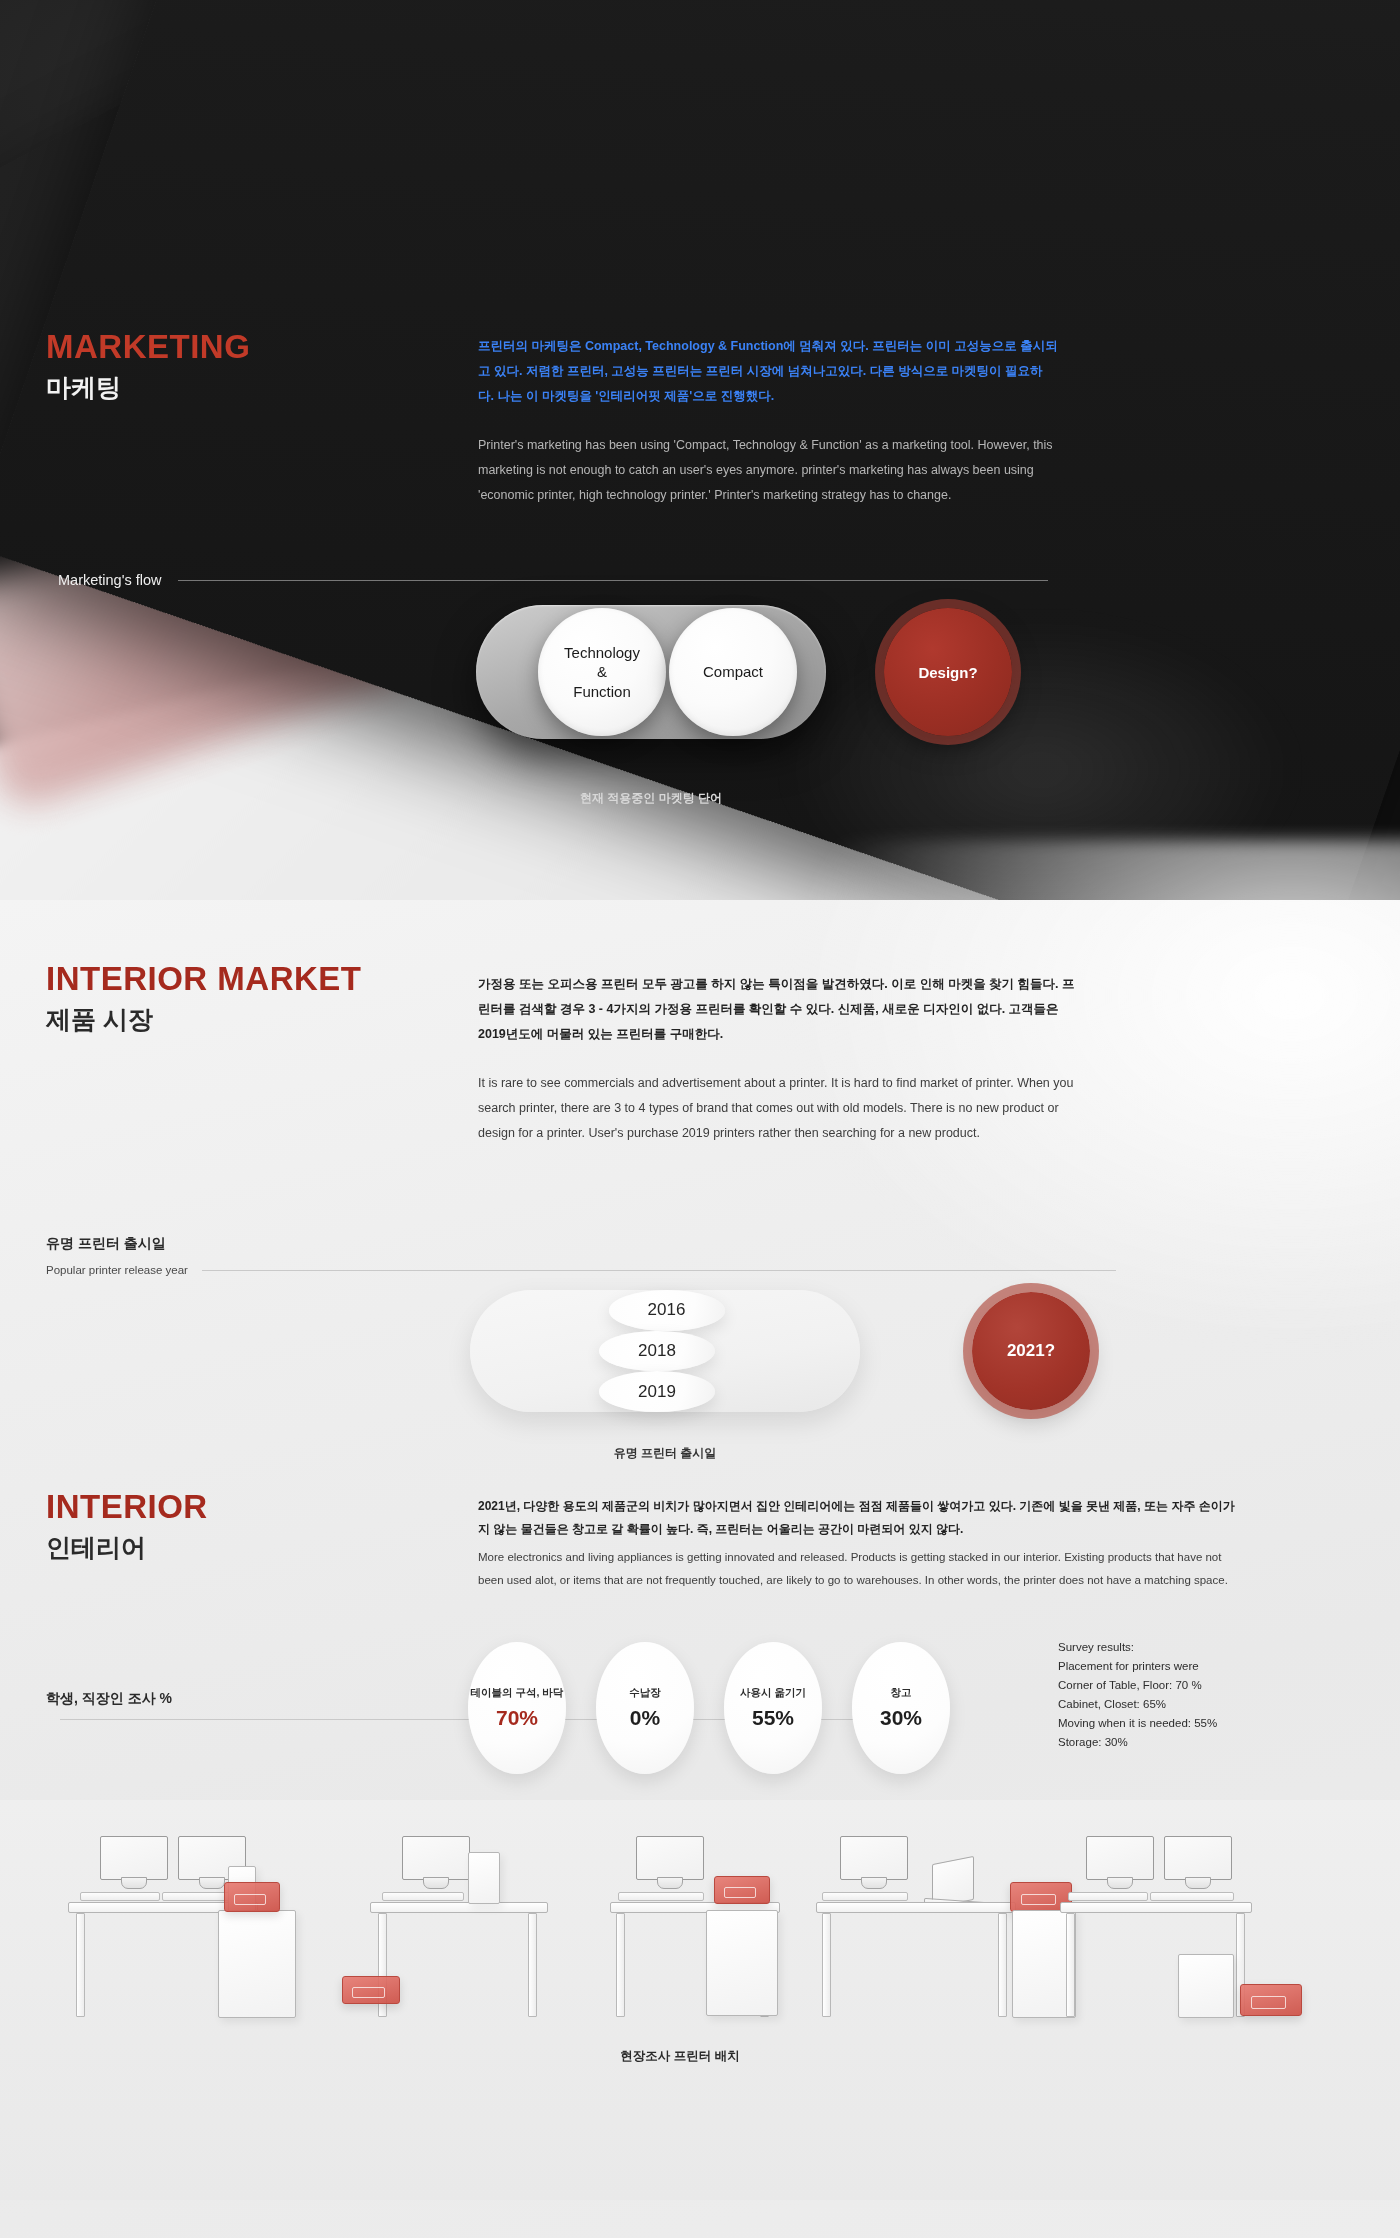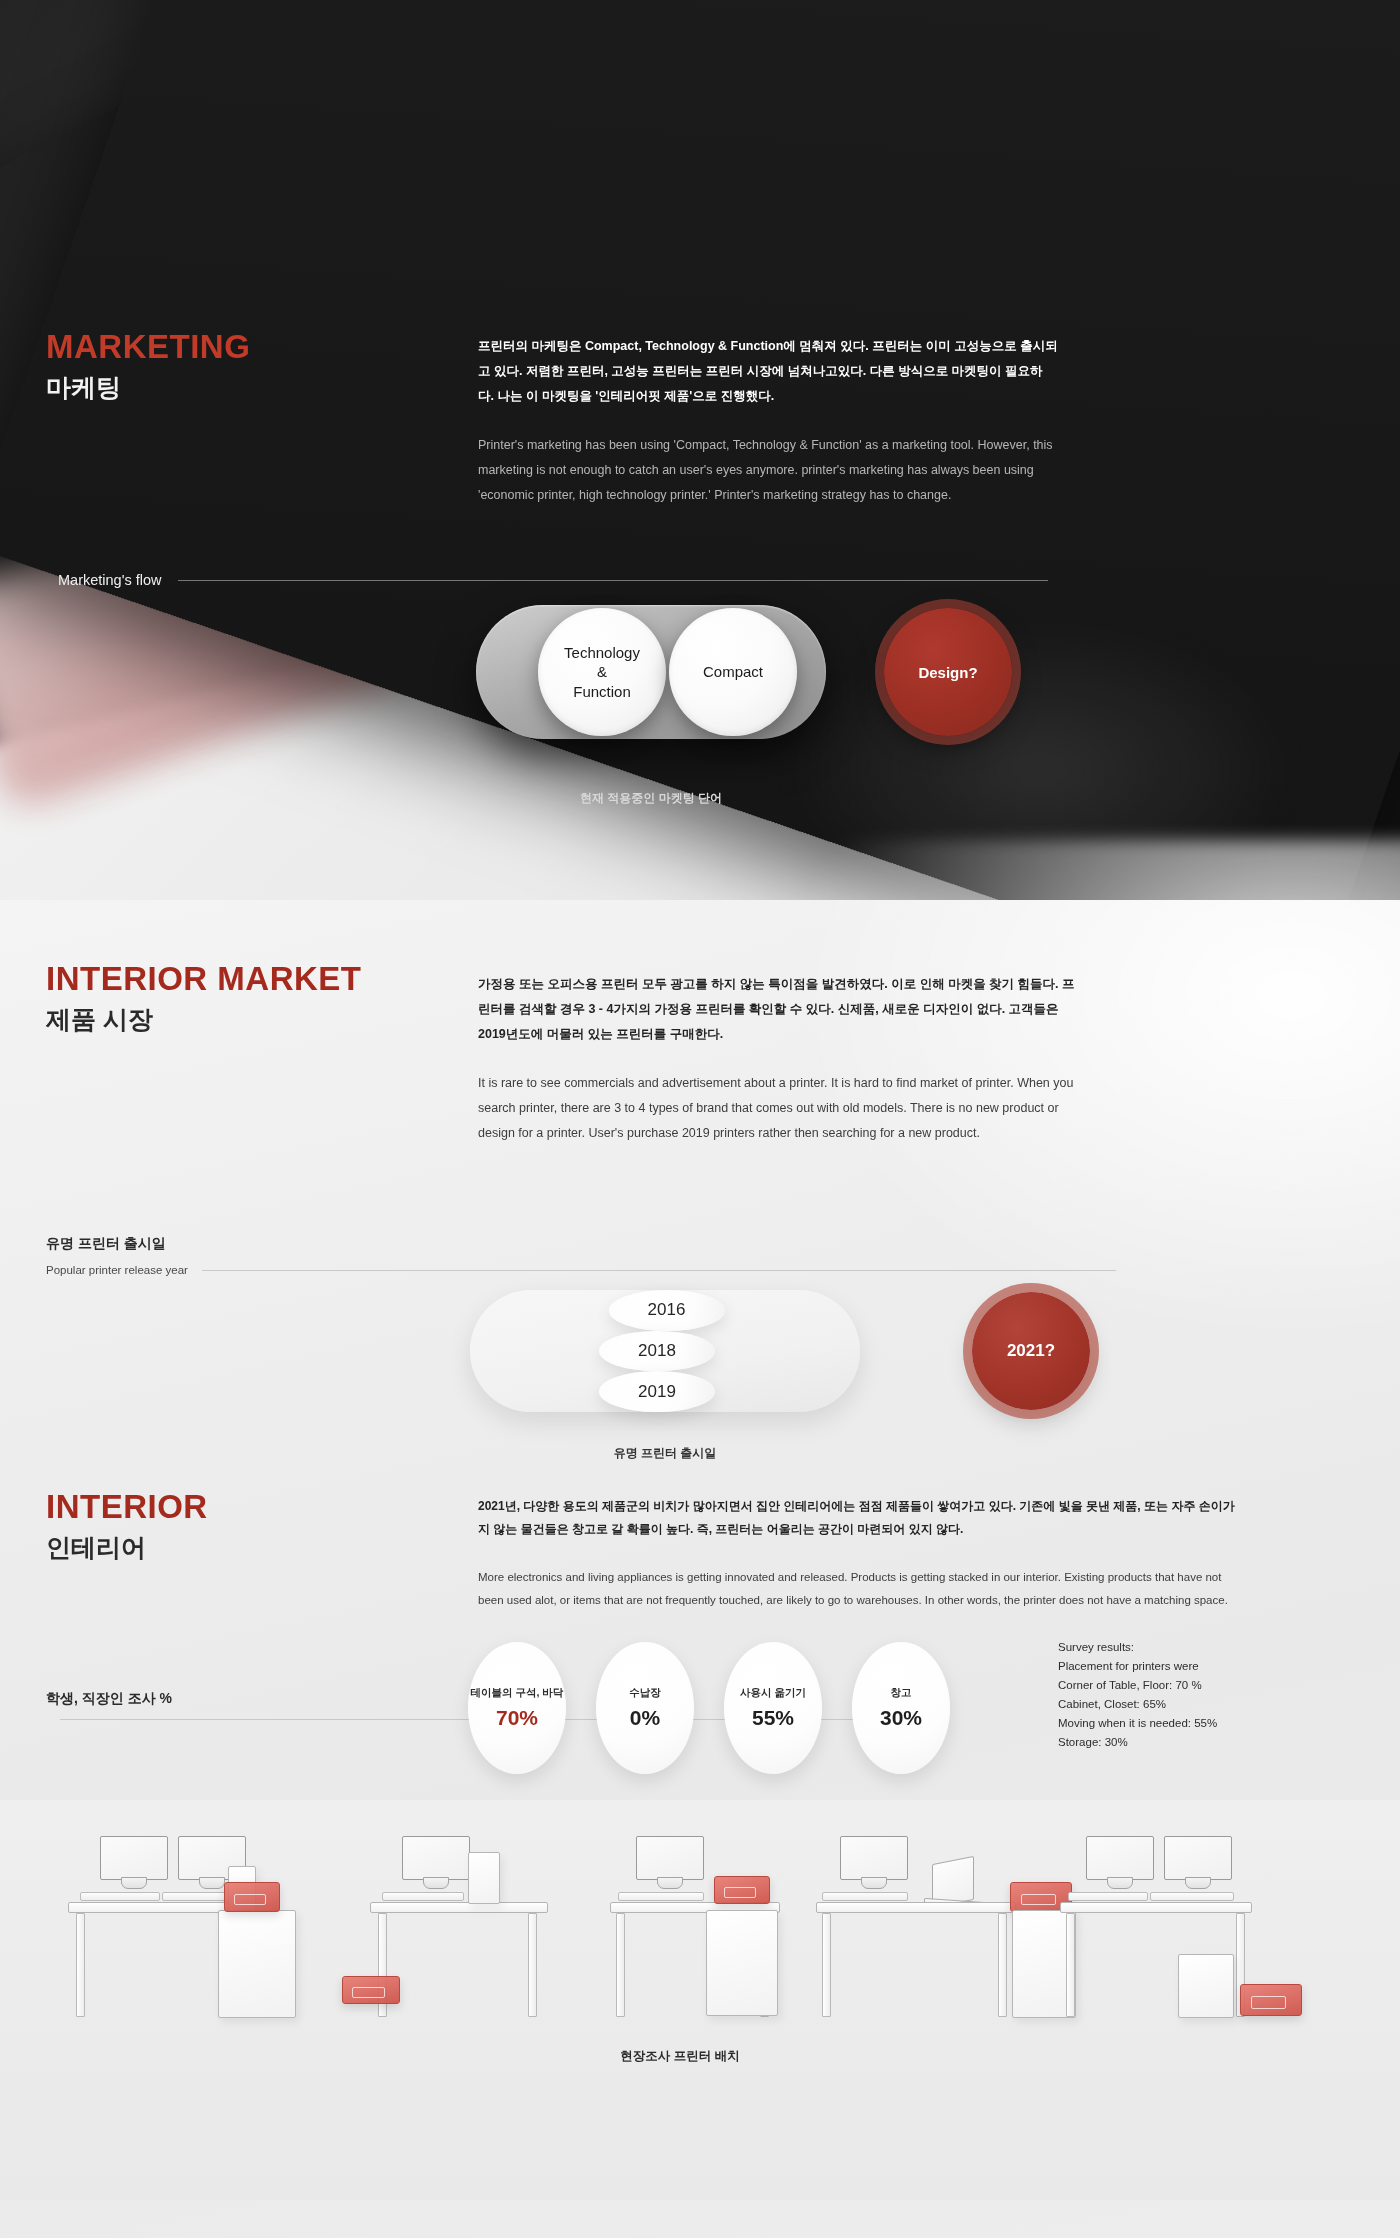--- a/index.html
+++ b/index.html
@@ -87,21 +87,21 @@
   .sec-heading-en {
     font-size:33px; font-weight:bold; letter-spacing:.5px; line-height:1;
   }
   .sec-heading-ko { font-size:25px; font-weight:bold; line-height:1.3; margin-top:8px; }
 
   .mk-head { position:absolute; left:46px; top:330px; }
   .mk-head .sec-heading-en { color:#c23a28; }
   .mk-head .sec-heading-ko { color:#f2f2f2; }
 
   .mk-body { position:absolute; left:478px; top:334px; width:580px; }
-  .para-ko { font-size:12.5px; line-height:2.0; font-weight:bold; color:#ffffff; }
+  .para-ko { font-size:12.5px; line-height:2.0; font-weight:bold; color:#3b82f6; }
   .para-en { font-size:12.5px; line-height:2.0; color:#b6b6b6; margin-top:24px; }
 
   .flowlabel-row {
     position:absolute; left:58px; top:572px; width:990px;
     display:flex; align-items:center; gap:16px;
   }
   .flowlabel-txt { font-size:14.5px; color:#efefef; white-space:nowrap; }
   .flowlabel-line { flex:1; height:1px; background:rgba(255,255,255,.42); }
 
   
@@ -186,21 +186,21 @@
     color:#ffffff; font-size:17px; font-weight:bold;
   }
   .tl-caption {
     position:absolute; left:470px; top:545px; width:390px; text-align:center;
     font-size:12px; color:#333; font-weight:bold;
   }
 
   .int-head { position:absolute; left:46px; top:590px; }
   .int-body { position:absolute; left:478px; top:595px; width:760px; }
   .int-body .para-ko { font-size:12px; line-height:1.95; color:#232323; }
-  .int-body .para-en { font-size:11.5px; line-height:2.0; color:#3d3d3d; margin-top:24px; }
+  .int-body .para-en { font-size:11.5px; line-height:2.0; color:#3d3d3d; margin-top:4px; }
 
   .sv-label { left:46px; top:790px; }
   .sv-label .label-en-row { width:810px; }
 
   .survey-row { position:absolute; left:468px; top:742px; display:flex; gap:30px; }
   .svcirc {
     width:98px; height:132px; border-radius:50%;
     background:radial-gradient(circle at 38% 26%, #ffffff 0%, #fdfdfd 58%, #f3f3f3 100%);
     box-shadow:0 7px 18px rgba(0,0,0,.10);
     display:flex; flex-direction:column; align-items:center; justify-content:center;

